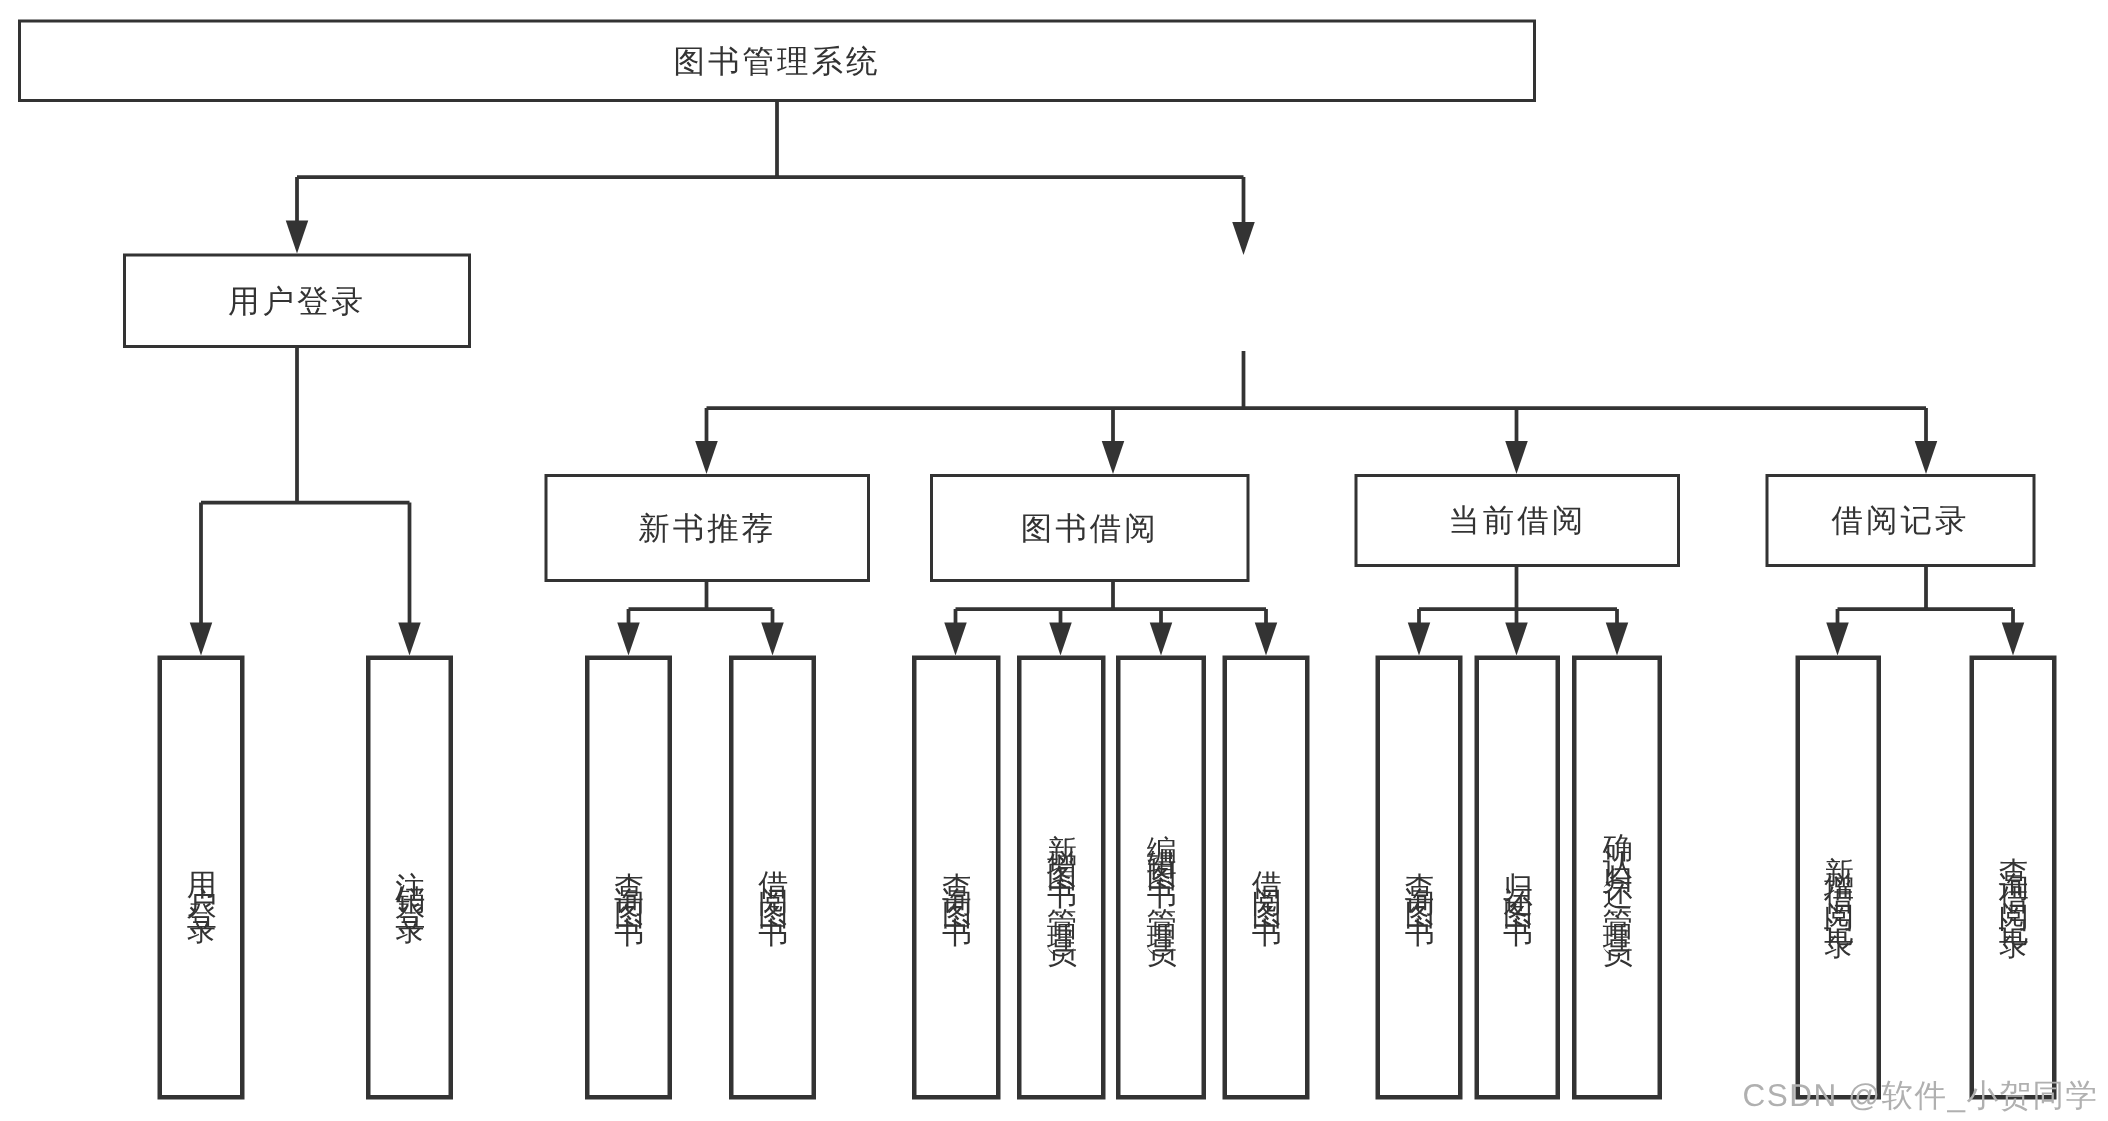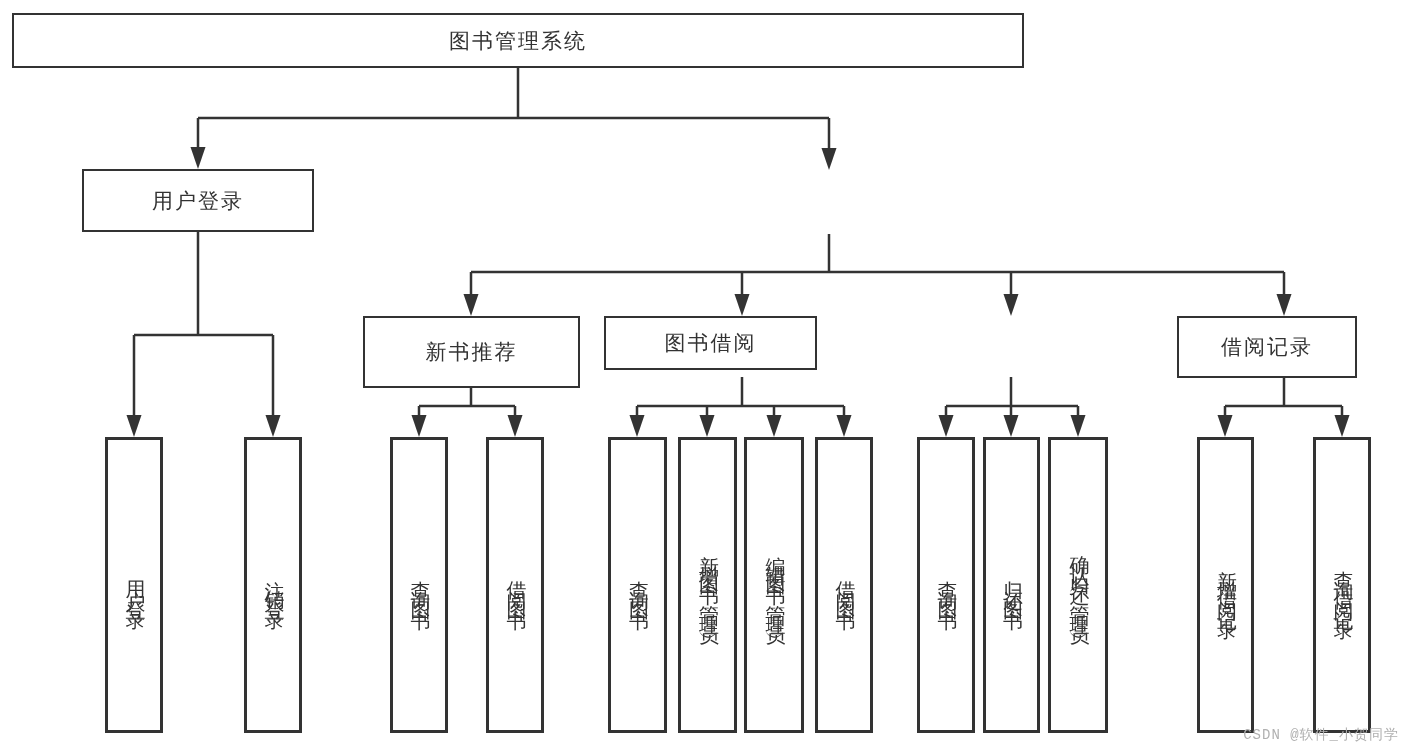--- a/index.html
+++ b/index.html
@@ -1,20 +1,20 @@
 <!DOCTYPE html>
 <html><head>
 <meta charset="utf-8">
 <style>
   html,body{margin:0;padding:0;background:#ffffff;}
   #canvas{
     position:relative;
     width:1405px;height:747px;
     background:#ffffff;
-    font-family:Liberation Mono, monospace;
+    font-family:Liberation Sans, sans-serif;
     overflow:hidden;
   }
   #wires{position:absolute;left:0;top:0;width:1405px;height:747px;}
   .box{
     position:absolute;
     background:#ffffff;
     border:2.5px solid #333333;
     box-sizing:border-box;
     display:flex;align-items:center;justify-content:center;
     color:#333333;
@@ -24,21 +24,21 @@
     border-width:3px;
     writing-mode:vertical-rl;
     text-orientation:mixed;
     font-size:20px;
     letter-spacing:10px;
     line-height:1;
   }
   #watermark{
     position:absolute;
     right:6px;bottom:3px;
-    font-size:14px;
+    font-size:21px;
     color:#b0b0b0;
     letter-spacing:1px;
     white-space:nowrap;
   }
 </style>
 </head>
 <body>
 
 <div id="canvas">
 
@@ -86,22 +86,25 @@
     <span>图书管理系统</span>
   </div>
 
   <div class="box hbox" style="left:82px;top:169px;width:232px;height:63px">
     <span>用户登录</span>
   </div>
 
   <div class="box hbox" style="left:363px;top:316px;width:217px;height:72px">
     <span>新书推荐</span>
   </div>
-  <div class="box hbox" style="left:604px;top:316px;width:213px;height:54px">
+  <div class="box hbox" style="left:620px;top:316px;width:213px;height:72px">
     <span>图书借阅</span>
+  </div>
+  <div class="box hbox" style="left:903px;top:316px;width:217px;height:62px">
+    <span>当前借阅</span>
   </div>
   <div class="box hbox" style="left:1177px;top:316px;width:180px;height:62px">
     <span>借阅记录</span>
   </div>
 
   <div class="box vbox" style="left:105px;top:437px;width:58px;height:296px">
     <span>用户登录</span>
   </div>
   <div class="box vbox" style="left:244px;top:437px;width:58px;height:296px">
     <span>注销登录</span>

